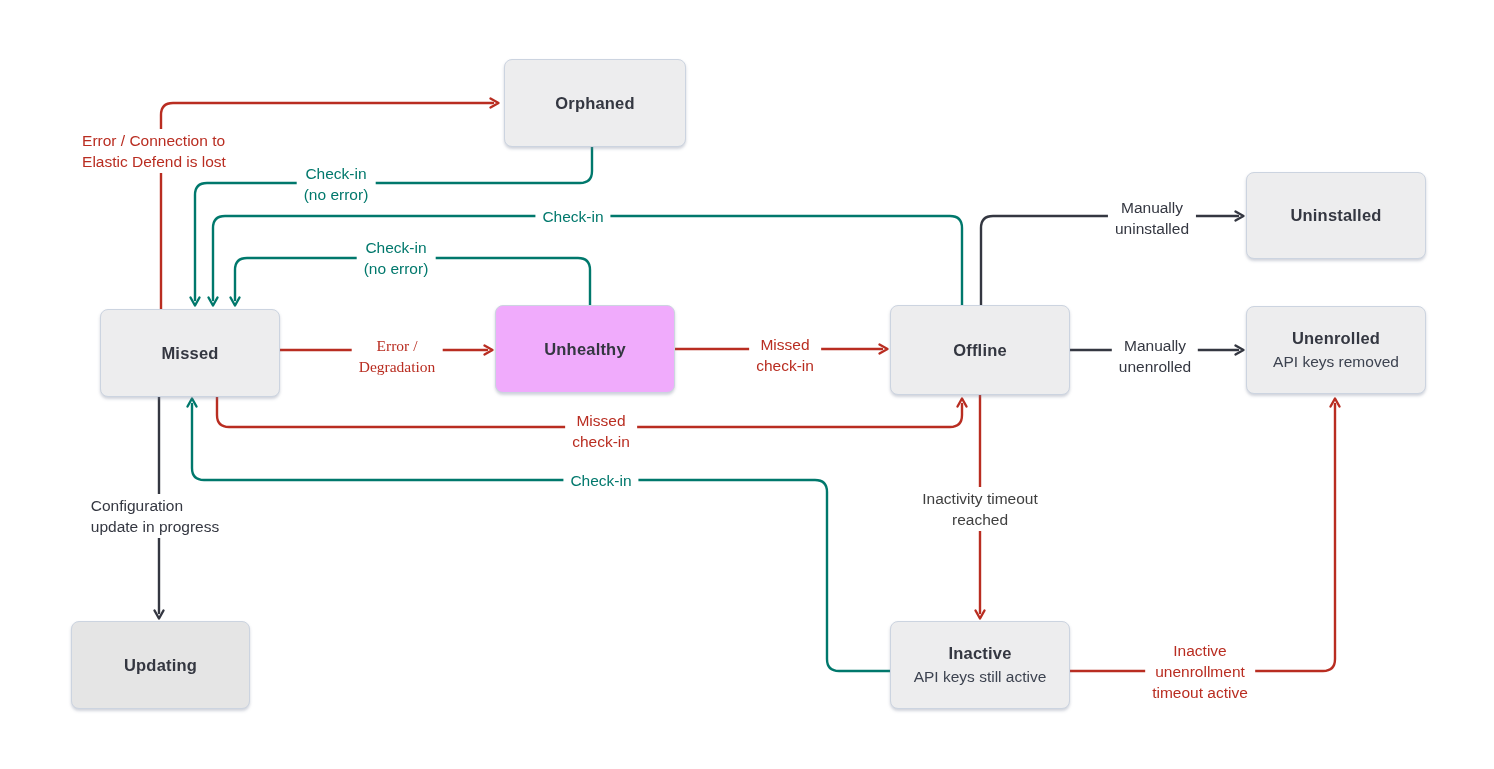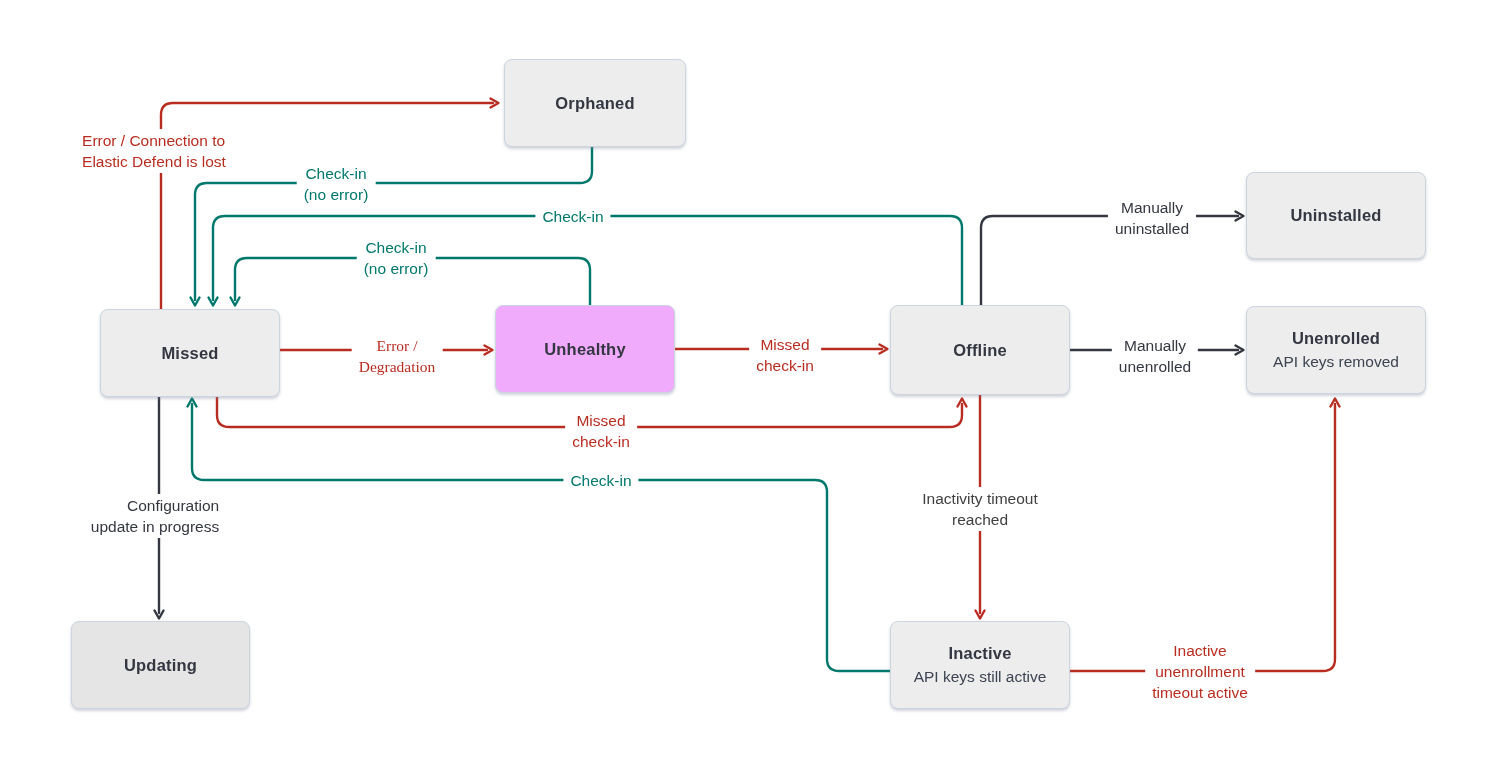--- a/index.html
+++ b/index.html
@@ -124,21 +124,21 @@
         <span>Manually</span>
         <span>unenrolled</span>
       </div>
       <div class="edge-label" style="left: 601px; top: 431px; color: rgb(185, 45, 33); text-align: center;">
         <span>Missed</span>
         <span>check-in</span>
       </div>
       <div class="edge-label" style="left: 601px; top: 480px; color: rgb(0, 120, 108); text-align: center;">
         <span>Check-in</span>
       </div>
-      <div class="edge-label" style="left: 155px; top: 516px; color: rgb(52, 55, 65); text-align: right;">
+      <div class="edge-label" style="left: 155px; top: 516px; color: rgb(52, 55, 65); text-align: left;">
         <span>Configuration</span>
         <span>update in progress</span>
       </div>
       <div class="edge-label" style="left: 980px; top: 509px; color: #404040; text-align: center;">
         <span>Inactivity timeout</span>
         <span>reached</span>
       </div>
       <div class="edge-label" style="left: 1200px; top: 671px; color: rgb(185, 45, 33); text-align: center;">
         <span>Inactive</span>
         <span>unenrollment</span>

